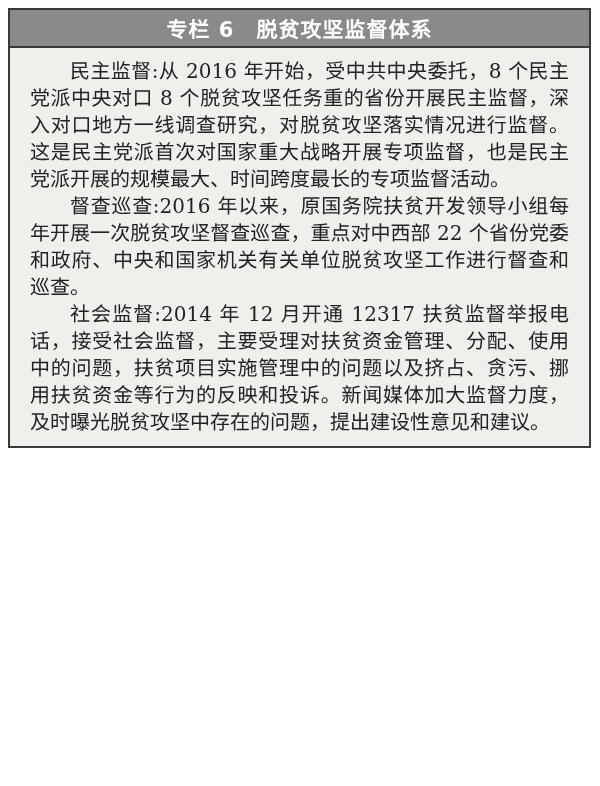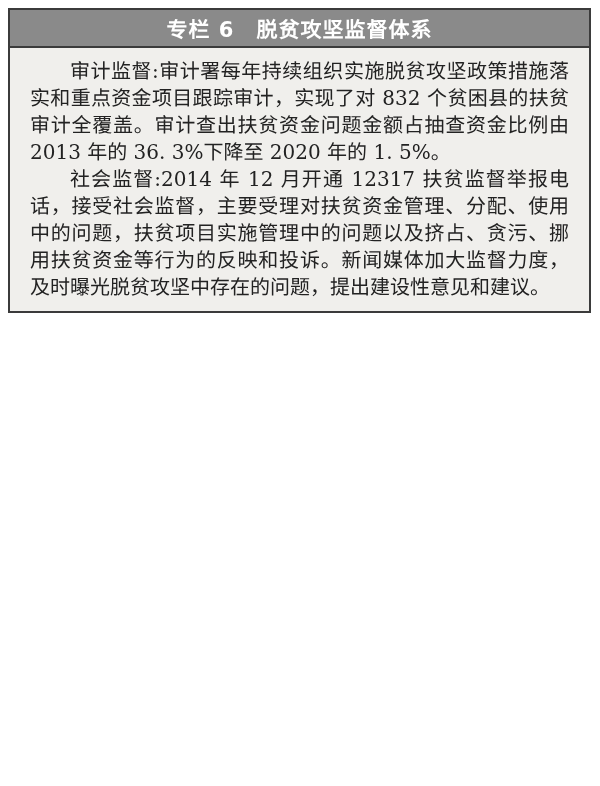--- a/index.html
+++ b/index.html
@@ -57,17 +57,18 @@
 </style>
 </head>
 <body>
 
 <div class="page">
   <div class="panel">
     <div class="panel-header">
       <span class="panel-title">专栏 6　脱贫攻坚监督体系</span>
     </div>
     <div class="panel-body">
-      <p>审计监督:审计署每年持续组织实施脱贫攻坚政策措施落实和重点资金项目跟踪审计，实现了对 832 个贫困县的扶贫审计全覆盖。审计查出扶贫资金问题金额占抽查资金比例由 2013 年的 36. 3%下降至 2020 年的 1. 5%。</p>
+      <p>民主监督:从 2016 年开始，受中共中央委托，8 个民主党派中央对口 8 个脱贫攻坚任务重的省份开展民主监督，深入对口地方一线调查研究，对脱贫攻坚落实情况进行监督。这是民主党派首次对国家重大战略开展专项监督，也是民主党派开展的规模最大、时间跨度最长的专项监督活动。</p>
+      <p>督查巡查:2016 年以来，原国务院扶贫开发领导小组每年开展一次脱贫攻坚督查巡查，重点对中西部 22 个省份党委和政府、中央和国家机关有关单位脱贫攻坚工作进行督查和巡查。</p>
       <p>社会监督:2014 年 12 月开通 12317 扶贫监督举报电话，接受社会监督，主要受理对扶贫资金管理、分配、使用中的问题，扶贫项目实施管理中的问题以及挤占、贪污、挪用扶贫资金等行为的反映和投诉。新闻媒体加大监督力度，及时曝光脱贫攻坚中存在的问题，提出建设性意见和建议。</p>
     </div>
   </div>
 </div>
 
 </body></html>

